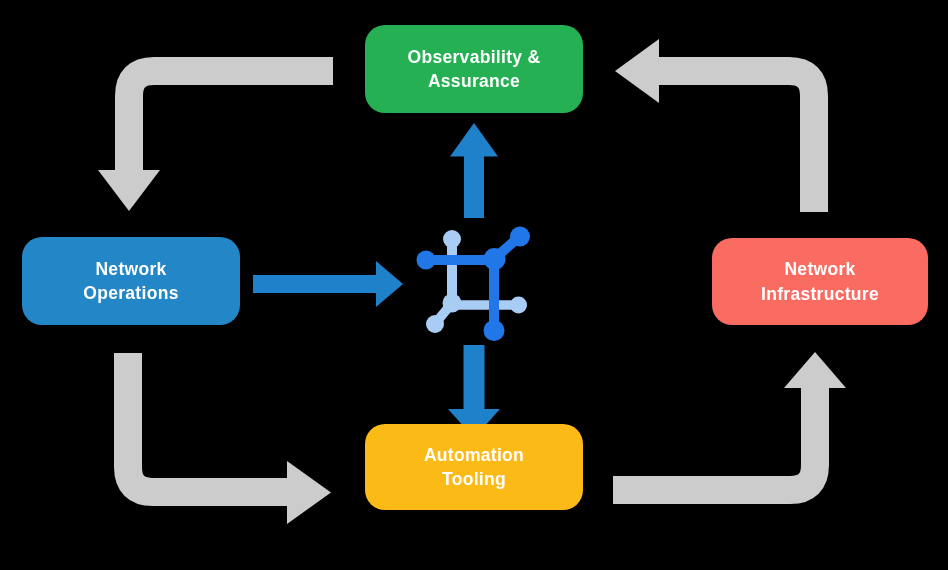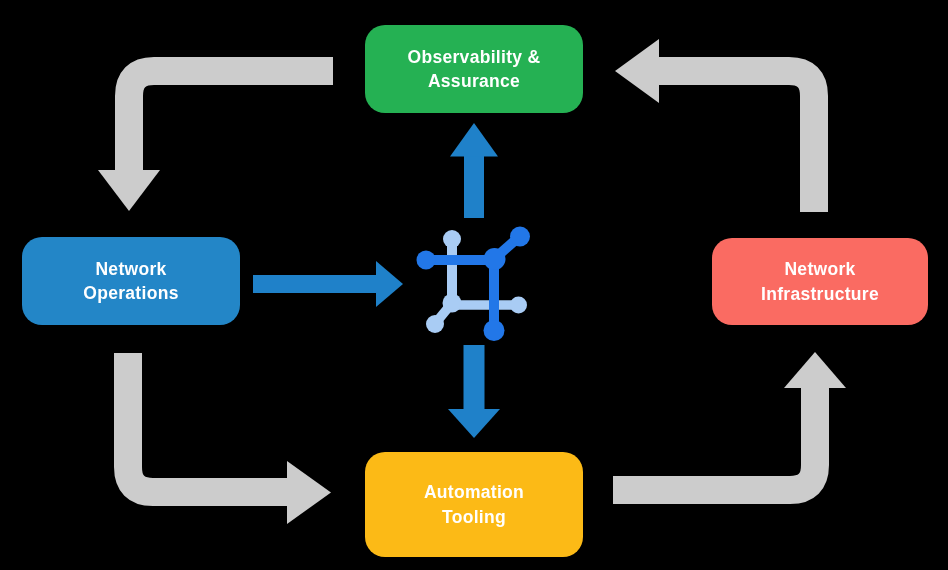--- a/index.html
+++ b/index.html
@@ -38,21 +38,21 @@
     color:var(--text);
     font-size:17.5px;
     font-weight:700;
     line-height:1.38;
     letter-spacing:.3px;
     white-space:pre-line;
   }
   .node--top{left:365px;top:25px;width:218px;height:88px;}
   .node--left{left:22px;top:237px;width:218px;height:88px;}
   .node--right{left:712px;top:238px;width:216px;height:87px;}
-  .node--bottom{left:365px;top:452px;width:218px;height:105px;}
+  .node--bottom{left:365px;top:424px;width:218px;height:86px;}
 </style>
 </head>
 <body>
 
 <div class="canvas">
 
   <svg class="arrow-layer" width="948" height="570" viewBox="0 0 948 570" xmlns="http://www.w3.org/2000/svg">
 
     <g>
       <path class="gray-shaft" d="M333 71 H154 Q129 71 129 96 V171"></path>

